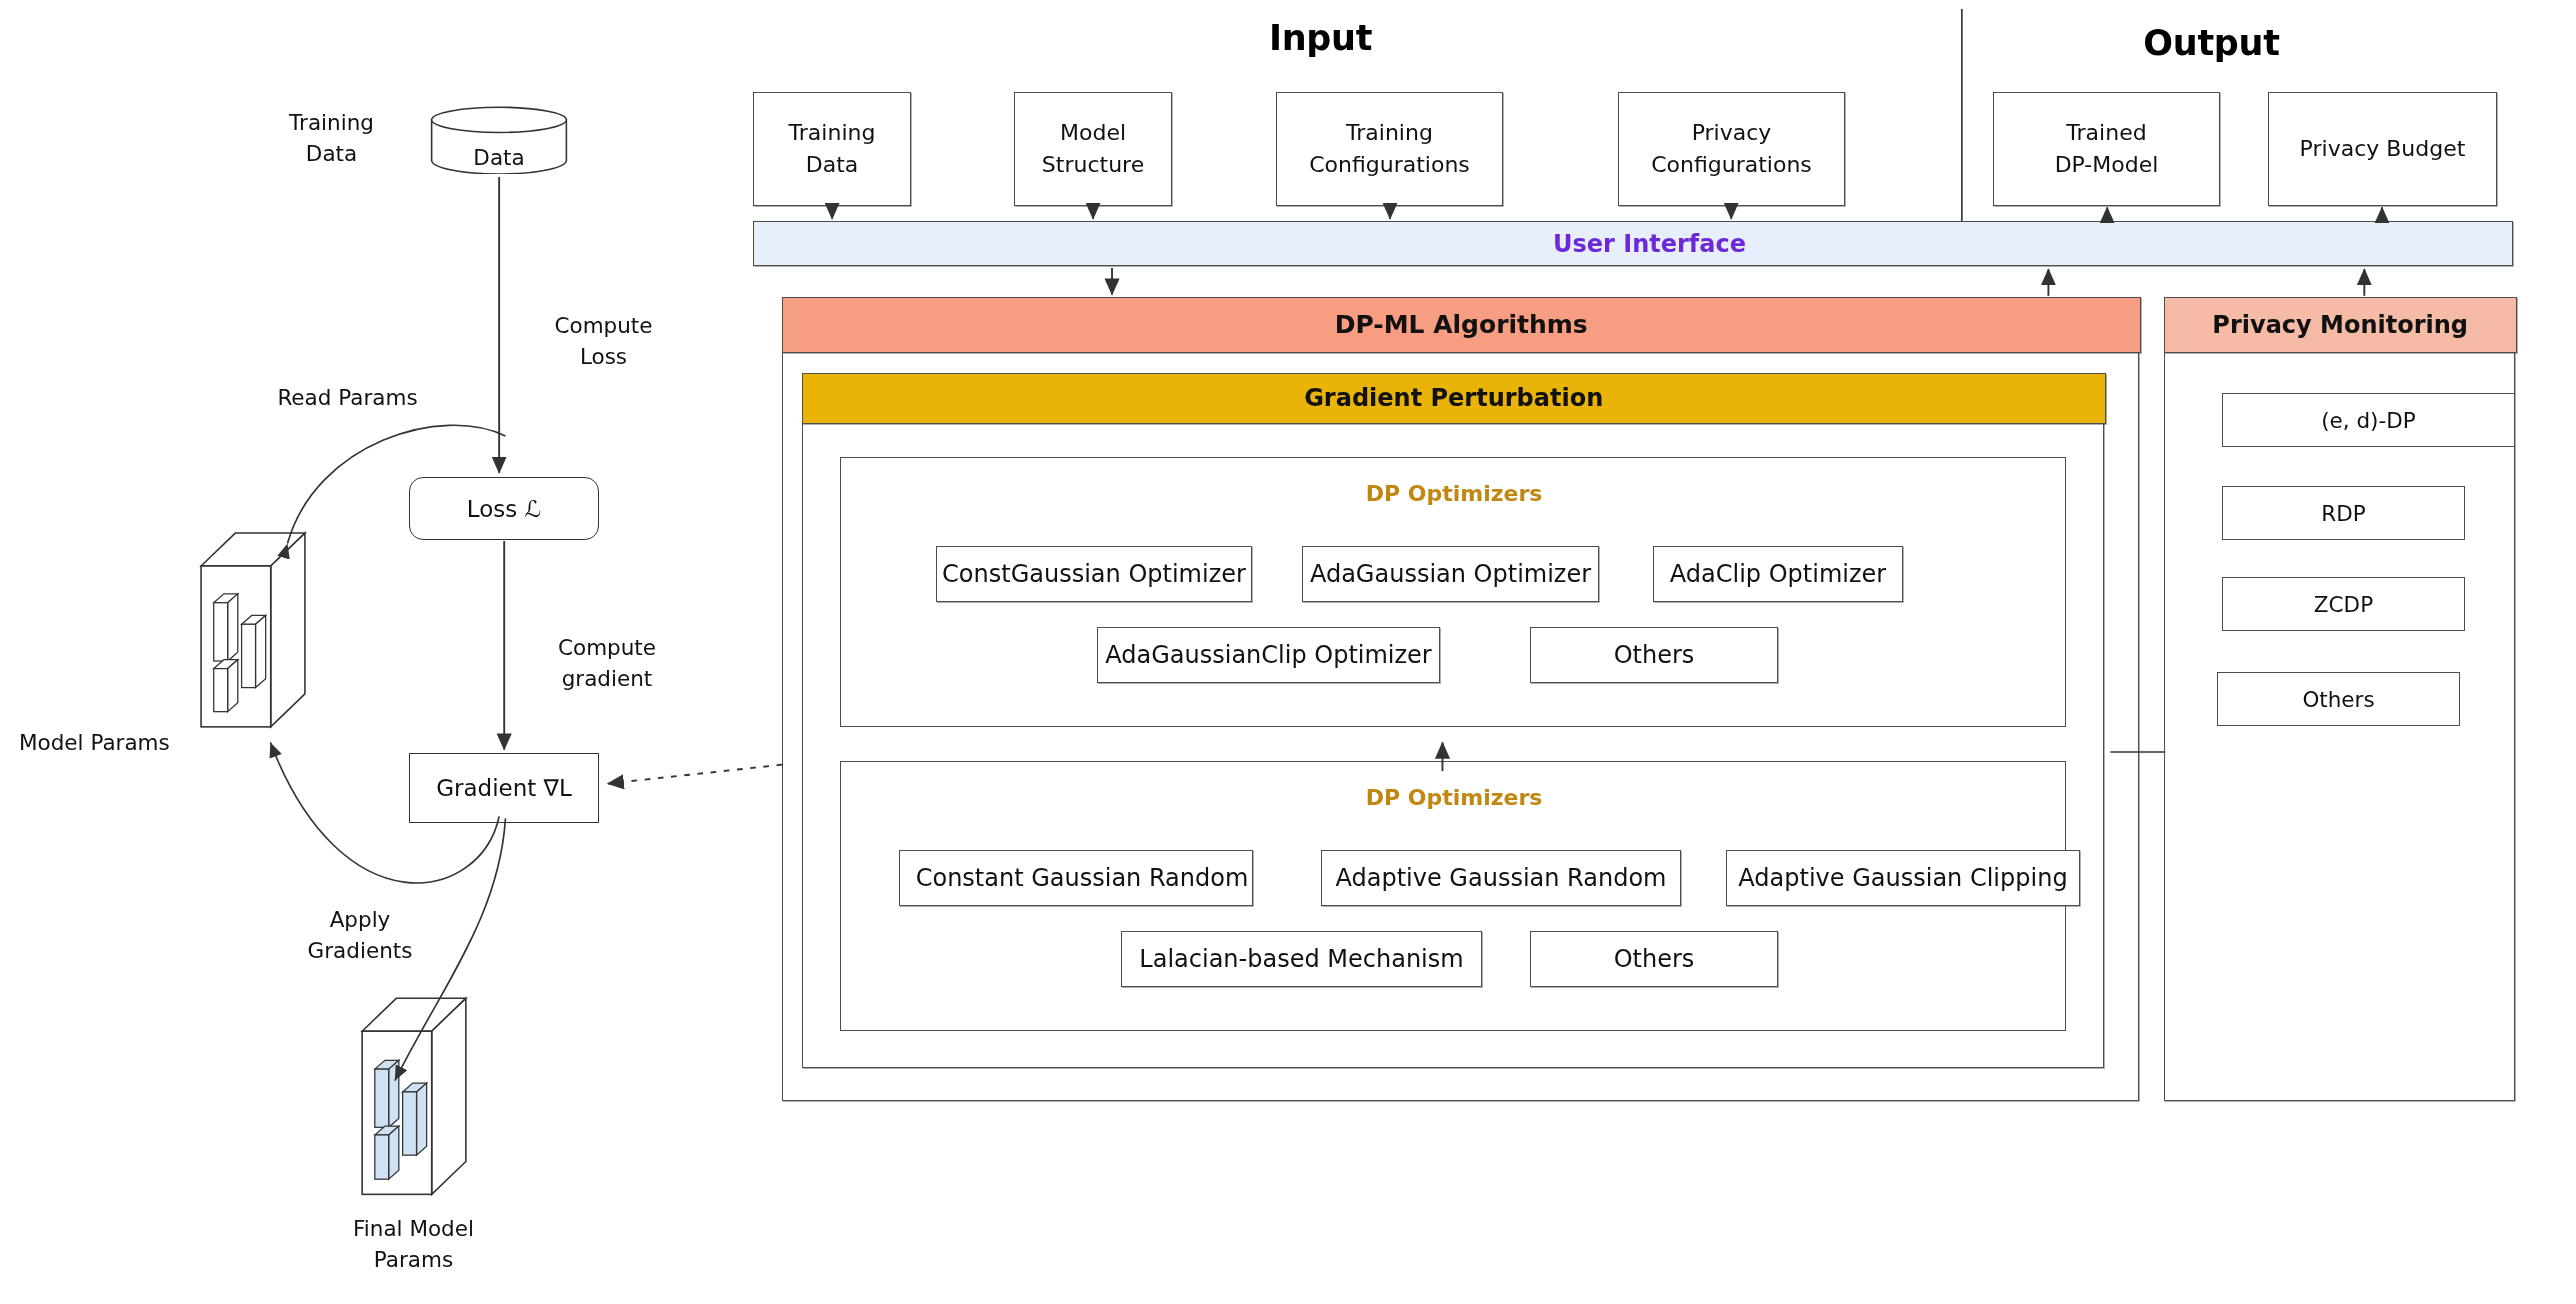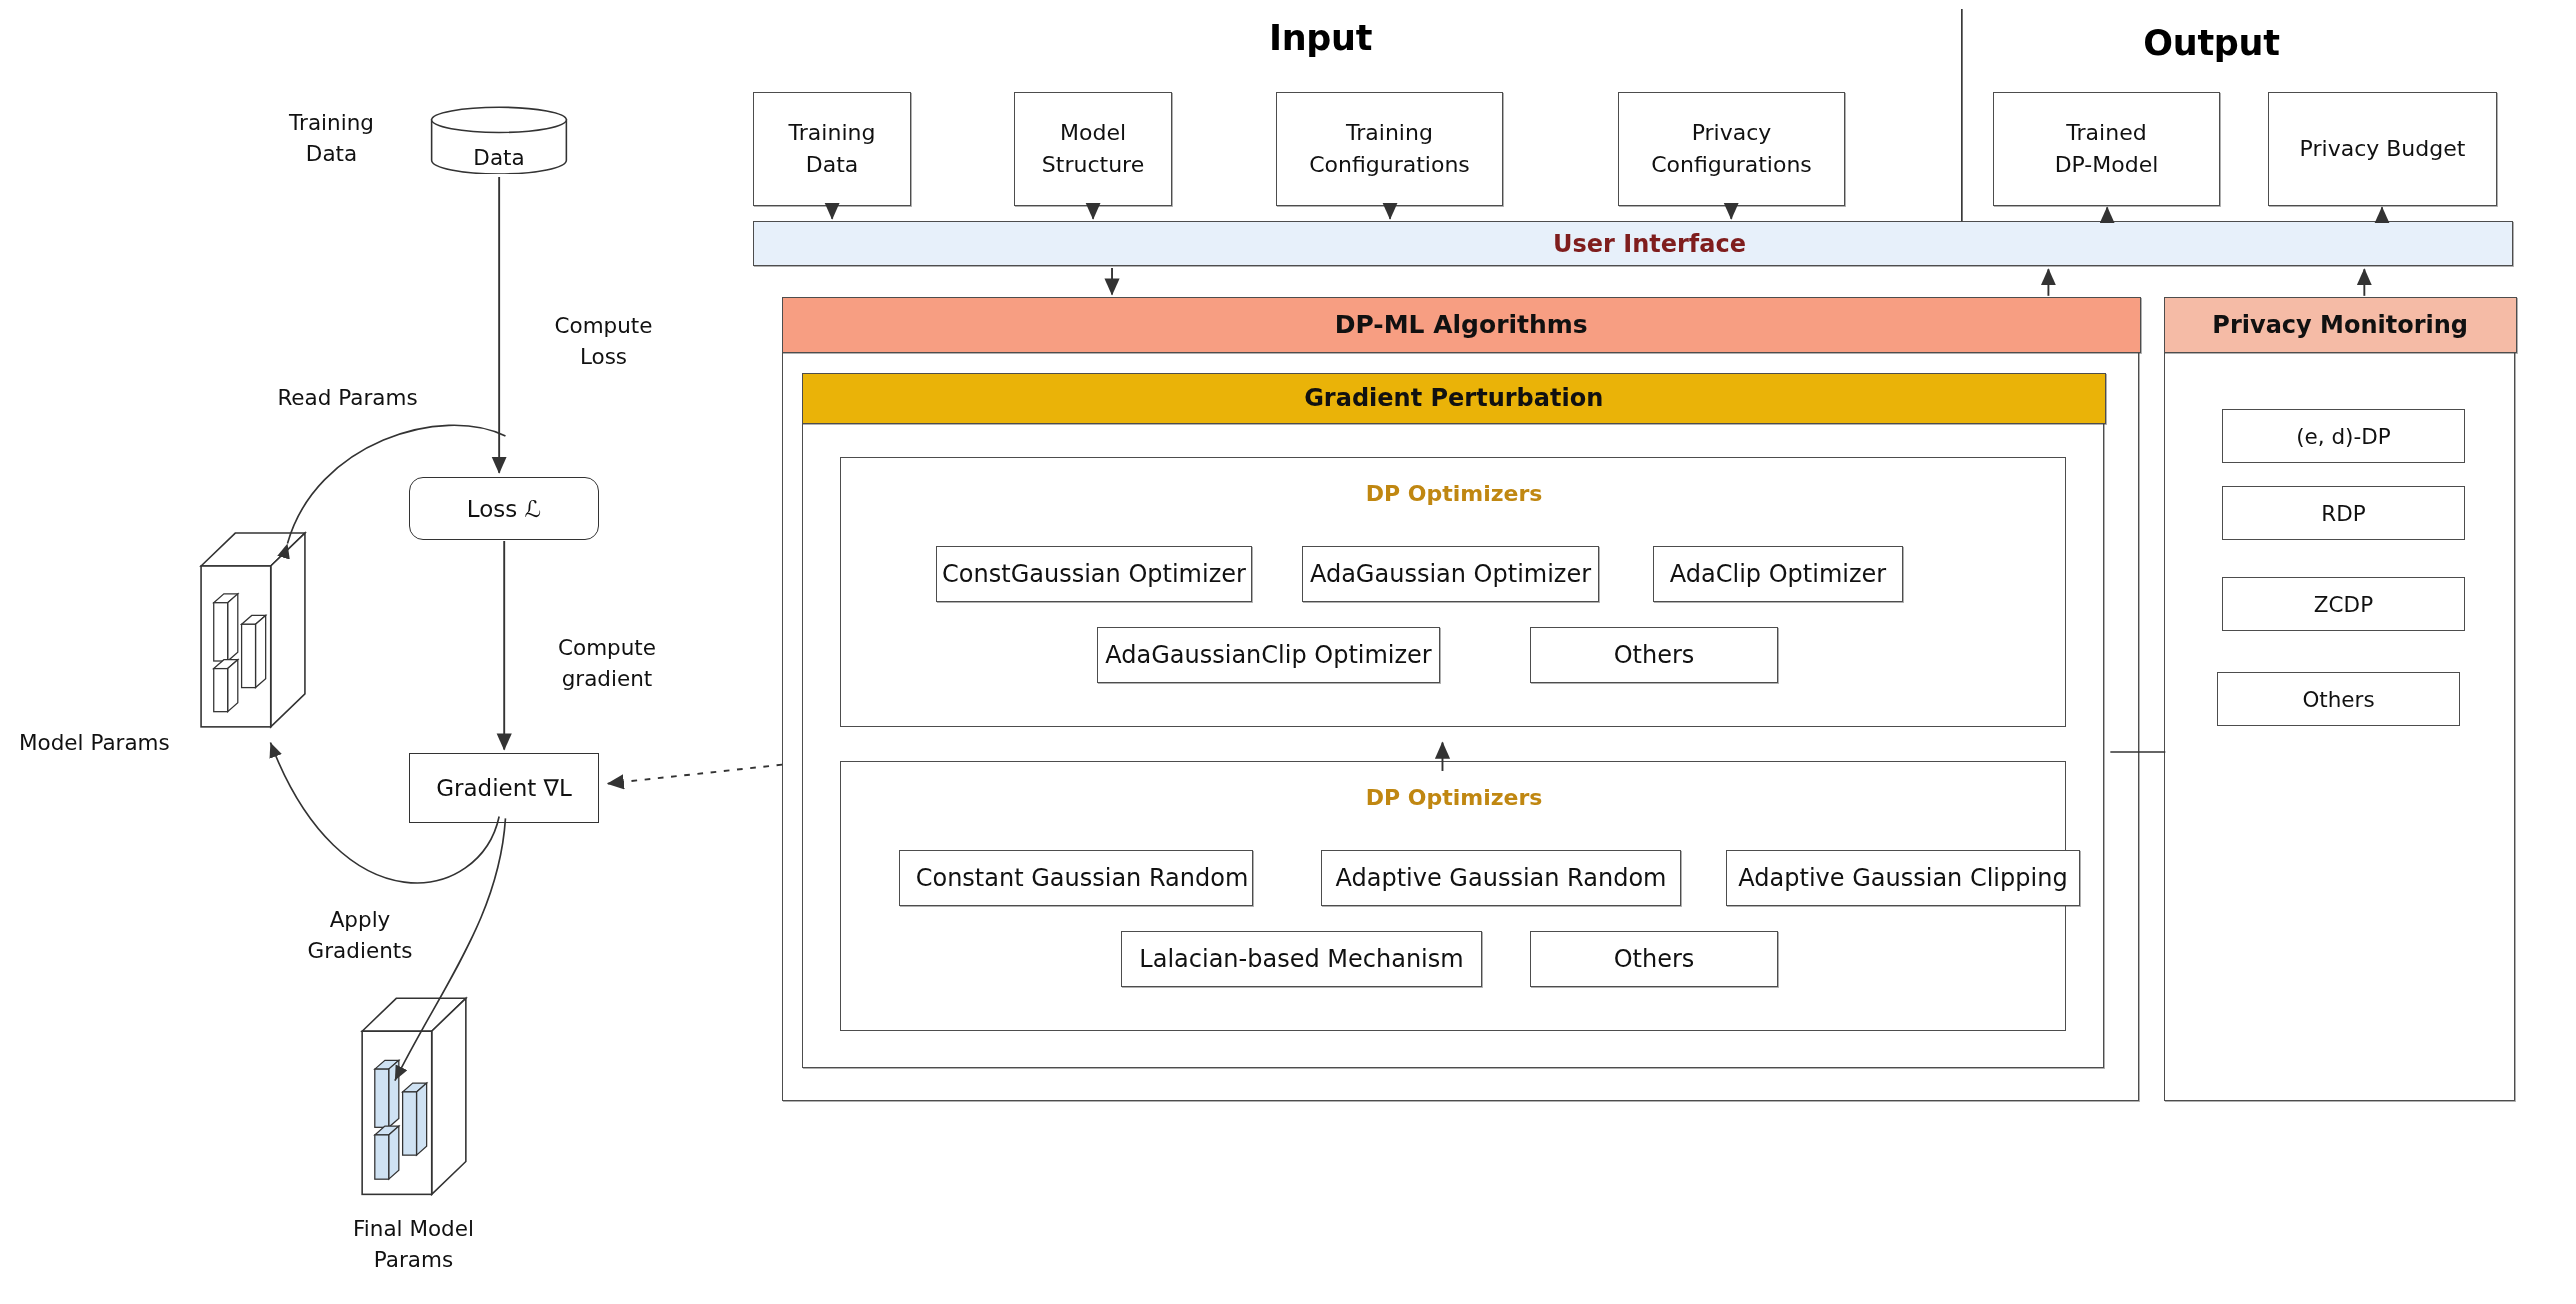--- a/index.html
+++ b/index.html
@@ -44,21 +44,21 @@
 
   
   .io-box { font-size: 22px; }
 
   
   .ui-bar {
     background: #e7f0fa;
     border: 1.3px solid #4d4d4d;
     font-size: 24px;
     font-weight: bold;
-    color: #7f1d1d;
+    color: #6d28d9;
     display: flex;
     align-items: center;
     justify-content: center;
     box-shadow: 0.9px 0.9px 0 rgba(60,60,60,0.45);
     padding-left: 33px;
   }
 
   
   .panel {
     border: 1.3px solid #4d4d4d;
@@ -256,21 +256,21 @@
 
         <div class="abs leaf" style="left:280px; top:169px; width:361px; height:56px;">Lalacian-based Mechanism</div>
         <div class="abs leaf" style="left:689px; top:169px; width:248px; height:56px;">Others</div>
       </div>
     </div>
   </div>
 
   <div class="abs panel" style="left:2164px; top:297px; width:351px; height:804px;">
     <div class="panel-header hdr-pm" style="width:351px; height:54px;">Privacy Monitoring</div>
 
-    <div class="abs leaf leaf-pm" style="left:57px; top:111px; width:243px; height:54px;">(e, d)-DP</div>
+    <div class="abs leaf leaf-pm" style="left:57px; top:95px; width:293px; height:54px;">(e, d)-DP</div>
     <div class="abs leaf leaf-pm" style="left:57px; top:188px; width:243px; height:54px;">RDP</div>
     <div class="abs leaf leaf-pm" style="left:57px; top:279px; width:243px; height:54px;">ZCDP</div>
     <div class="abs leaf leaf-pm" style="left:52px; top:374px; width:243px; height:54px;">Others</div>
   </div>
 
   <svg class="overlay" viewBox="0 0 4077 2065" xmlns="http://www.w3.org/2000/svg">
     <defs>
       <marker id="arrow" markerWidth="11" markerHeight="11" refX="8.5" refY="4" orient="auto" markerUnits="strokeWidth">
         <path d="M0,0 L9,4 L0,8 z" fill="#333333"></path>
       </marker>

